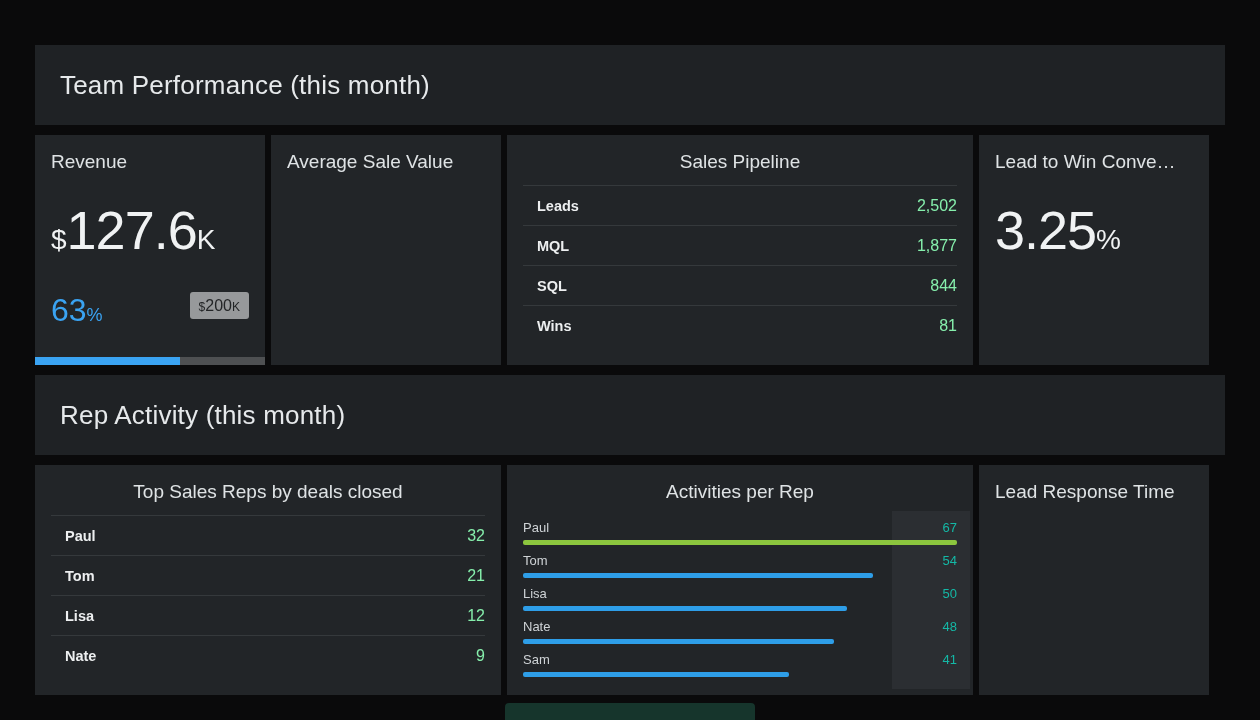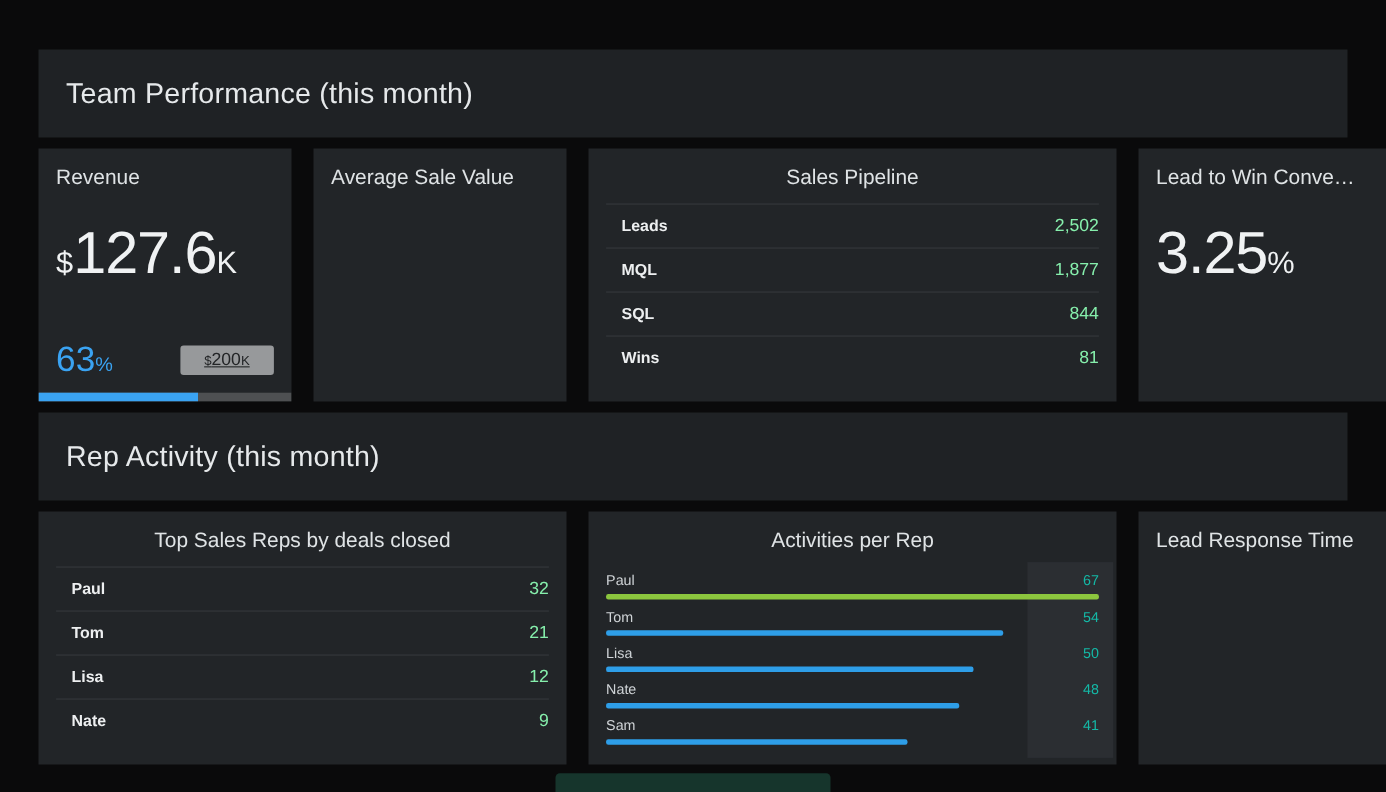--- a/index.html
+++ b/index.html
@@ -24,21 +24,21 @@
   .section-title {
     font-size:26px;
     font-weight:400;
     color:#e6e9eb;
     letter-spacing:.2px;
   }
 
   .grid {
     display:grid;
     grid-template-columns:repeat(5, 230px);
-    gap:20px;
+    gap:6px;
     margin-bottom:10px;
   }
   .card {
     background:#222528;
     height:230px;
     padding:16px;
     position:relative;
     overflow:hidden;
   }
   .span2 { grid-column: span 2; text-align: center; }
@@ -59,37 +59,36 @@
     letter-spacing:-1px;
     white-space:nowrap;
   }
   .big-number .cur, .big-number .suf { font-size:28px; letter-spacing:0; }
   .big-number .val { font-size:54px; }
   .big-number .suf-lg { font-size:30px; letter-spacing:0; }
 
   
   .revenue-footer {
     position:absolute;
-    left:16px; right:16px; bottom:20px;
+    left:16px; right:16px; bottom:36px;
     display:flex;
     justify-content:space-between;
-    align-items:flex-end;
+    align-items:flex-start;
     margin-top:20px;
   }
   .percent { color:var(--accent-blue); white-space:nowrap; }
   .percent .pct-val { font-size:32px; font-weight:300; }
   .percent .pct-sign { font-size:18px; }
   .goal-badge {
     background:var(--badge-bg);
     color:#232527;
     border-radius:3px;
-    padding:5px 22px 4px;
+    padding:5px 9px 4px;
     margin-bottom:4px;
     white-space:nowrap;
-    text-decoration:underline;
   }
   .goal-badge .g-cur, .goal-badge .g-suf { font-size:12px; }
   .goal-badge .g-val { font-size:16px; }
 
   .progress-track {
     position:absolute;
     left:0; right:0; bottom:0;
     height:8px;
     background:var(--track-gray);
   }

